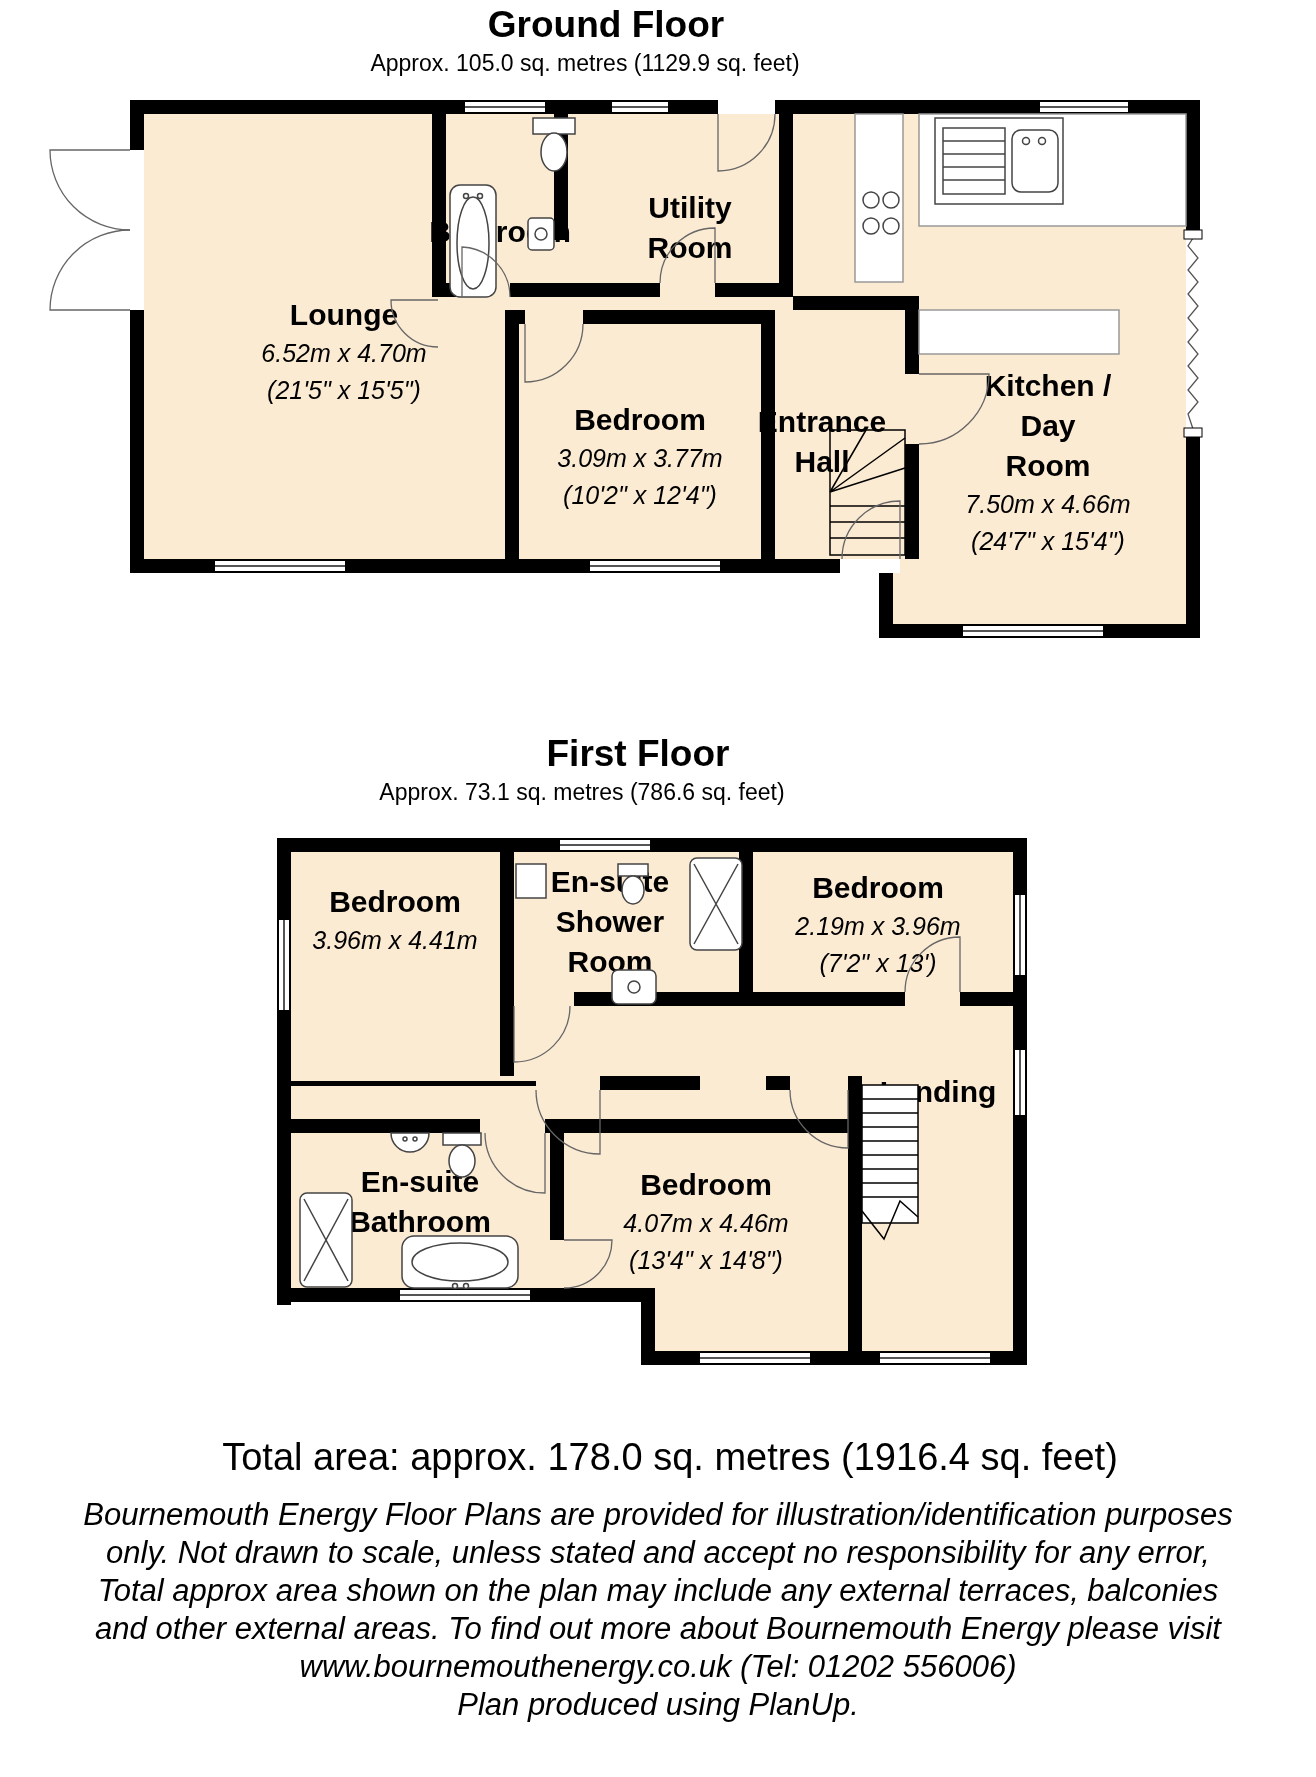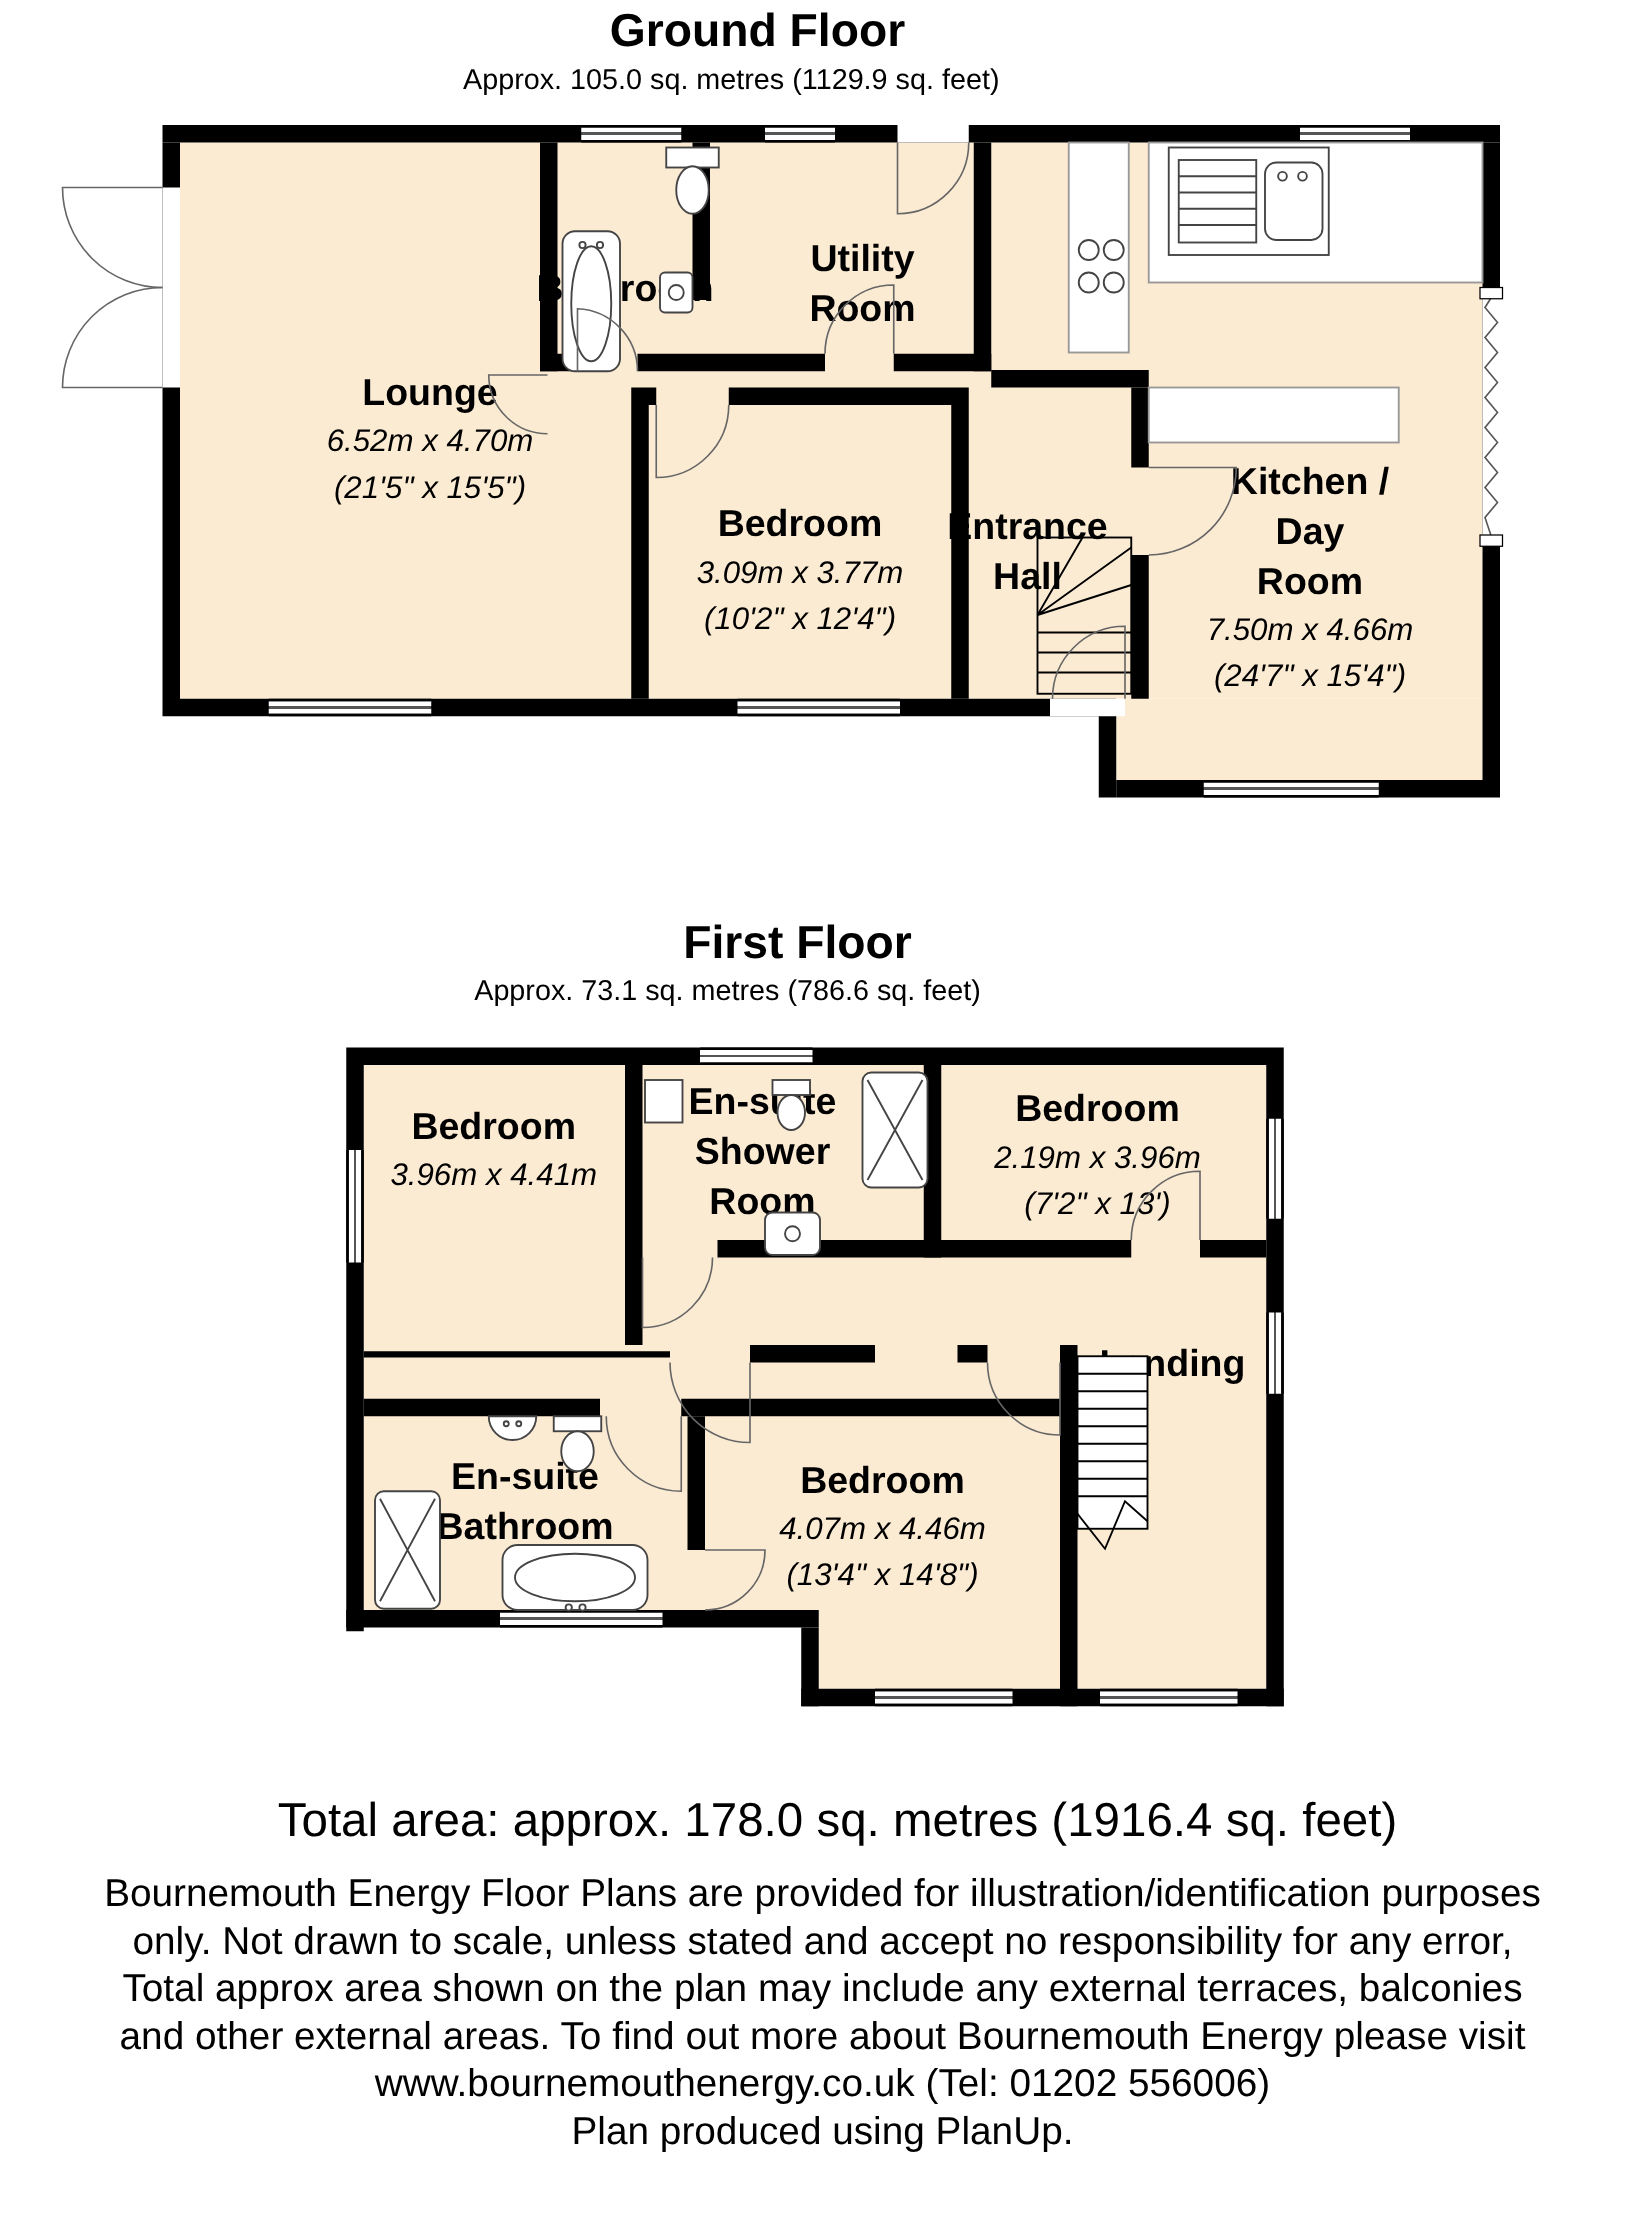--- a/index.html
+++ b/index.html
@@ -11,21 +11,21 @@
   .win-h{position:absolute;box-sizing:border-box;border-top:2px solid #000;border-bottom:2px solid #000;
          background:linear-gradient(to bottom,#fff 0,#fff 4px,#555 4px,#555 6px,#fff 6px);}
   .win-v{position:absolute;box-sizing:border-box;border-left:2px solid #000;border-right:2px solid #000;
          background:linear-gradient(to right,#fff 0,#fff 4px,#555 4px,#555 6px,#fff 6px);}
   .rl{position:absolute;transform:translateX(-50%);text-align:center;white-space:nowrap;}
   .rn{font-weight:bold;font-size:30px;line-height:40px;}
   .rd{font-size:25px;line-height:37px;font-style:italic;}
   .title{position:absolute;text-align:center;font-weight:bold;font-size:37px;}
   .subtitle{position:absolute;text-align:center;font-size:23px;}
   .total{position:absolute;text-align:center;font-size:38px;padding-left:12px;}
-  .disc{position:absolute;left:0;top:1496px;width:1316px;text-align:center;}
+  .disc{position:absolute;left:0;top:1496px;width:1316px;text-align:center;font-style:italic;}
   .disc div{font-size:31px;line-height:38px;white-space:nowrap;}
   svg.overlay{position:absolute;left:0;top:0;pointer-events:none;}
 </style>
 </head>
 <body>
 
 <div class="page">
 
   <div class="title" style="left:0;top:4px;width:1170px;margin-left:21px;">Ground Floor</div>
   <div class="subtitle" style="left:0;top:50px;width:1170px;">Approx. 105.0 sq. metres (1129.9 sq. feet)</div>

